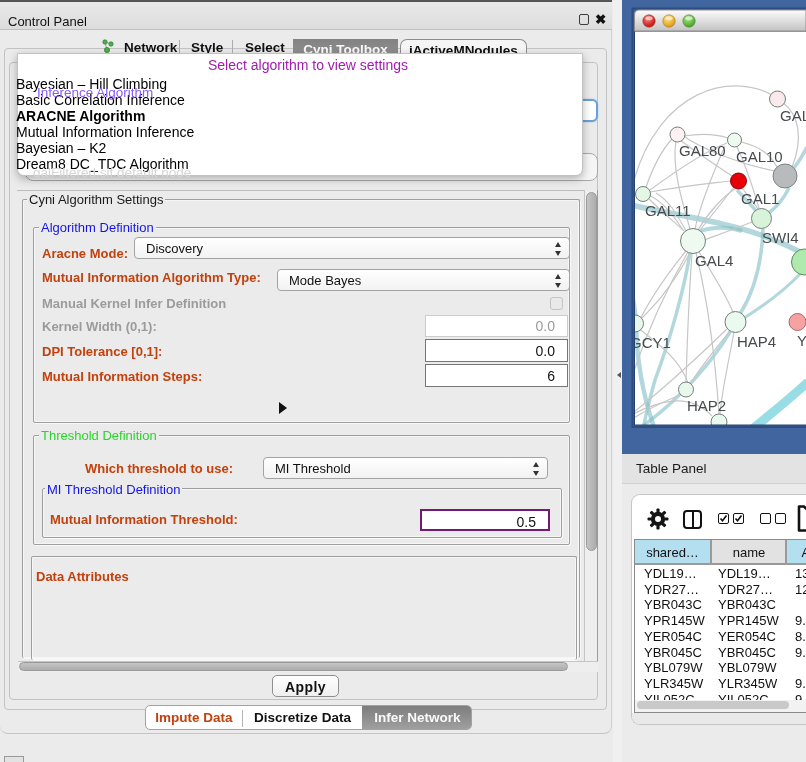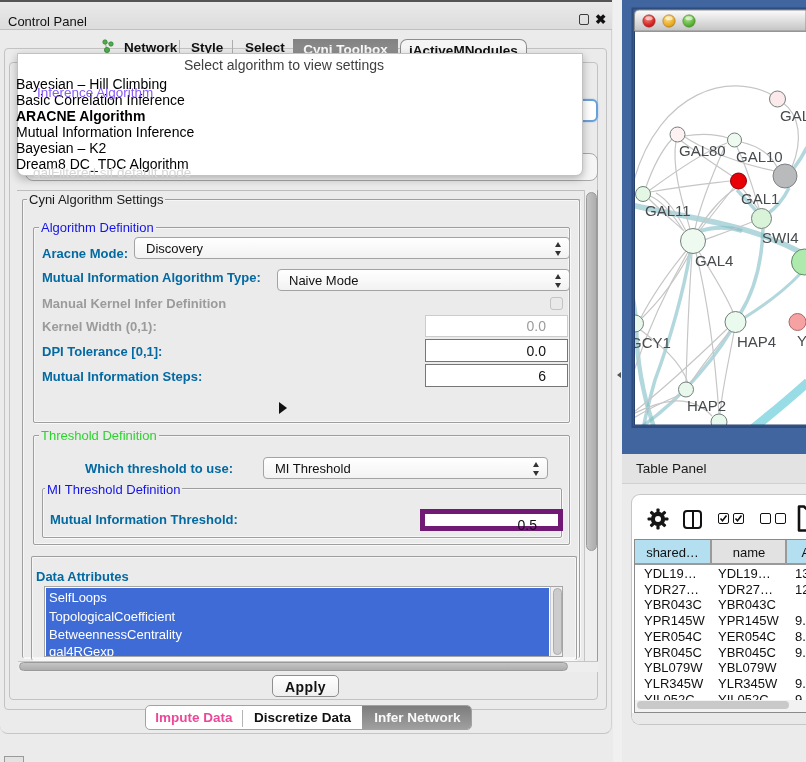--- a/index.html
+++ b/index.html
@@ -1,25 +1,25 @@
 <!DOCTYPE html>
 <html><head>
 <meta charset="utf-8">
 <style>
 * { margin:0; padding:0; box-sizing:border-box; }
 html,body { width:806px; height:762px; background:#ebebeb; font-family:"Liberation Sans", sans-serif; overflow:hidden; }
 .abs { position:absolute; }
 #page { position:relative; width:806px; height:762px; overflow:hidden; }
 .bold { font-weight:bold;margin-top:28px; }
-.lbl { position:absolute; font-size:13px; font-weight:bold; color:#0369a1; white-space:nowrap; }
+.lbl { position:absolute; font-size:13px; font-weight:bold; color:#c2410c; white-space:nowrap; }
 .dis { color:#9b9b9b !important; }
 .combo { position:absolute; height:22px; border:1px solid #a3a3a3; border-radius:4px; background:linear-gradient(#ffffff,#f2f2f2); font-size:13px; color:#111; }
 .combo span.t { position:absolute; left:11px; top:3px; }
 .carr { position:absolute; right:7px; top:3px; width:8px; height:16px; }
-.fld { position:absolute; height:22px; background:#fff; font-size:14px; color:#111; text-align:right; padding-right:21px; }
+.fld { position:absolute; height:22px; background:#fff; font-size:14px; color:#111; text-align:right; padding-right:12px; }
 .grp { position:absolute; border:1px solid #9e9e9e; border-radius:2px; box-shadow:inset 0 0 0 1px rgba(255,255,255,.55), 1px 1px 0 rgba(255,255,255,.7); }
 .gtitle { position:absolute; font-size:13px; background:#ebebeb; padding:0 2px; white-space:nowrap; }
 </style>
 </head>
 <body>
 <div id="page">
 
 <div class="abs" style="left:0;top:0;width:612px;height:2px;background:#555555;"></div>
 
 <div class="abs" style="left:0;top:2px;width:612px;height:732px;background:#ebebeb;border-radius:0 0 8px 8px;border-right:1px solid #d2d2d2;border-bottom:1px solid #c5c5c5;"></div>
@@ -63,21 +63,21 @@
 <div class="combo" style="left:134px;top:237px;width:436px;">
       <span class="t">Discovery</span>
   <svg class="carr" viewBox="0 0 8 16">
         <path d="M4 1 L7 6 H1 Z" fill="#333"></path>
         <path d="M4 15 L7 10 H1 Z" fill="#333"></path>
       </svg>
 </div>
 
 <div class="lbl" style="left:42px;top:270px;">Mutual Information Algorithm Type:</div>
 <div class="combo" style="left:277px;top:269px;width:293px;">
-      <span class="t">Naive Mode</span>
+      <span class="t">Mode Bayes</span>
   <svg class="carr" viewBox="0 0 8 16">
         <path d="M4 1 L7 6 H1 Z" fill="#333"></path>
         <path d="M4 15 L7 10 H1 Z" fill="#333"></path>
       </svg>
 </div>
 
 <div class="lbl dis" style="left:42px;top:296px;">Manual Kernel Infer Definition</div>
 <div class="abs" style="left:550px;top:297px;width:13px;height:13px;border:1px solid #c3c3c3;border-radius:3px;background:#e9e9e9;"></div>
 
 <div class="lbl dis" style="left:42px;top:319px;">Kernel Width (0,1):</div>
@@ -100,54 +100,44 @@
   <svg class="carr" viewBox="0 0 8 16">
         <path d="M4 1 L7 6 H1 Z" fill="#333"></path>
         <path d="M4 15 L7 10 H1 Z" fill="#333"></path>
       </svg>
 </div>
 
 <div class="grp" style="left:42px;top:488px;width:520px;height:50px;"></div>
 <div class="gtitle" style="left:45px;top:482px;color:#1414e6;">MI Threshold Definition</div>
 
 <div class="lbl" style="left:50px;top:512px;">Mutual Information Threshold:</div>
-<div class="fld" style="left:420px;top:509px;width:143px;border:5px solid #701a75;padding-top:3px;">0.5</div>
+<div class="fld" style="left:420px;top:509px;width:130px;border:2px solid #701a75;padding-top:3px;">0.5</div>
 
 <div class="grp" style="left:31px;top:556px;width:546px;height:104px;border-bottom:none;"></div>
 
 <div class="lbl" style="left:36px;top:569px;">Data Attributes</div>
 
-<div class="abs" style="left:44px;top:586px;width:519px;height:71px;border:1px solid #a5a5a5;background:#fff;overflow:hidden;">
-  <div class="abs" style="left:1px;top:1px;width:503px;height:70px;background:#3e6bd6;"></div>
-  <div class="abs" style="left:4px;top:3px;font-size:13px;color:#fff;">SelfLoops</div>
-  <div class="abs" style="left:4px;top:21.5px;font-size:13px;color:#fff;">TopologicalCoefficient</div>
-  <div class="abs" style="left:4px;top:40px;font-size:13px;color:#fff;">BetweennessCentrality</div>
-  <div class="abs" style="left:4px;top:57px;font-size:13px;color:#fff;">gal4RGexp</div>
-  <div class="abs" style="left:505px;top:0;width:13px;height:70px;background:#f0f0f0;border-left:1px solid #c9c9c9;">
-    <div class="abs" style="left:1.5px;top:1px;width:9px;height:67px;background:#cccccc;border:1px solid #adadad;border-radius:5px;"></div>
-  </div>
-</div>
 
 <div class="abs" style="left:584px;top:190px;width:14px;height:471px;background:#eeeeee;border-left:1px solid #c5c5c5;border-right:1px solid #9c9c9c;"></div>
 <div class="abs" style="left:585.5px;top:192px;width:11px;height:359px;background:linear-gradient(90deg,#c4c4c4,#adadad);border:1px solid #9a9a9a;border-radius:6px;"></div>
 
 <div class="abs" style="left:18px;top:661px;width:580px;height:11px;background:#eeeeee;border-top:1px solid #c5c5c5;"></div>
 <div class="abs" style="left:19px;top:662px;width:549px;height:9px;background:linear-gradient(#c4c4c4,#adadad);border:1px solid #9a9a9a;border-radius:5px;"></div>
 
 <div class="abs" style="left:272px;top:675px;width:67px;height:22px;border:1.5px solid #8f8f8f;border-radius:5px;background:linear-gradient(#ffffff,#efefef);text-align:center;font-size:14px;font-weight:bold;letter-spacing:.4px;color:#111;padding-top:2.5px;">Apply</div>
 
 <div class="abs" style="left:145px;top:705px;width:327px;height:25px;border:1px solid #a2a2a2;border-radius:5px;background:#fff;overflow:hidden;">
-  <div class="abs" style="left:0;top:0;width:96px;height:25px;text-align:center;font-size:13.5px;font-weight:bold;color:#ec4899;padding-top:4px;">Impute Data</div>
+  <div class="abs" style="left:0;top:0;width:96px;height:25px;text-align:center;font-size:13.5px;font-weight:bold;color:#c2410c;padding-top:4px;">Impute Data</div>
   <div class="abs" style="left:96px;top:4px;width:1px;height:17px;background:#b5b5b5;"></div>
   <div class="abs" style="left:216px;top:0;width:111px;height:25px;background:linear-gradient(#7d7d7d,#a2a2a2);text-align:center;font-size:13.5px;font-weight:bold;color:#fafafa;padding-top:4px;">Infer Network</div>
   <div class="abs" style="left:97px;top:0;width:119px;height:25px;text-align:center;font-size:13.5px;font-weight:bold;color:#111;padding-top:4px;">Discretize Data</div>
 </div>
 
 <div class="abs" style="left:16.5px;top:53px;width:566px;height:123px;background:#fff;border:1px solid #c2c2c2;border-radius:0 0 7px 7px;box-shadow:0 3px 8px rgba(0,0,0,.28);"></div>
-<div class="abs" style="left:1px;top:57px;width:566px;text-align:center;font-size:14px;color:#404040;">Select algorithm to view settings</div>
+<div class="abs" style="left:25px;top:57px;width:566px;text-align:center;font-size:14px;color:#a21caf;">Select algorithm to view settings</div>
 <div class="abs" style="left:16px;top:76px;font-size:14px;color:#000;line-height:16px;">
 Bayesian – Hill Climbing<br>
 Basic Correlation Inference<br>
 <span class="bold">ARACNE Algorithm</span><br>
 Mutual Information Inference<br>
 Bayesian – K2<br>
 Dream8 DC_TDC Algorithm
 </div>
 <div class="abs" style="left:37px;top:85px;font-size:13.5px;color:#8b5cf6;">Inference Algorithm</div>
 <div class="abs" style="left:33px;top:165px;font-size:13.5px;color:#d6d6d6;">galFiltered.sif default node</div>

